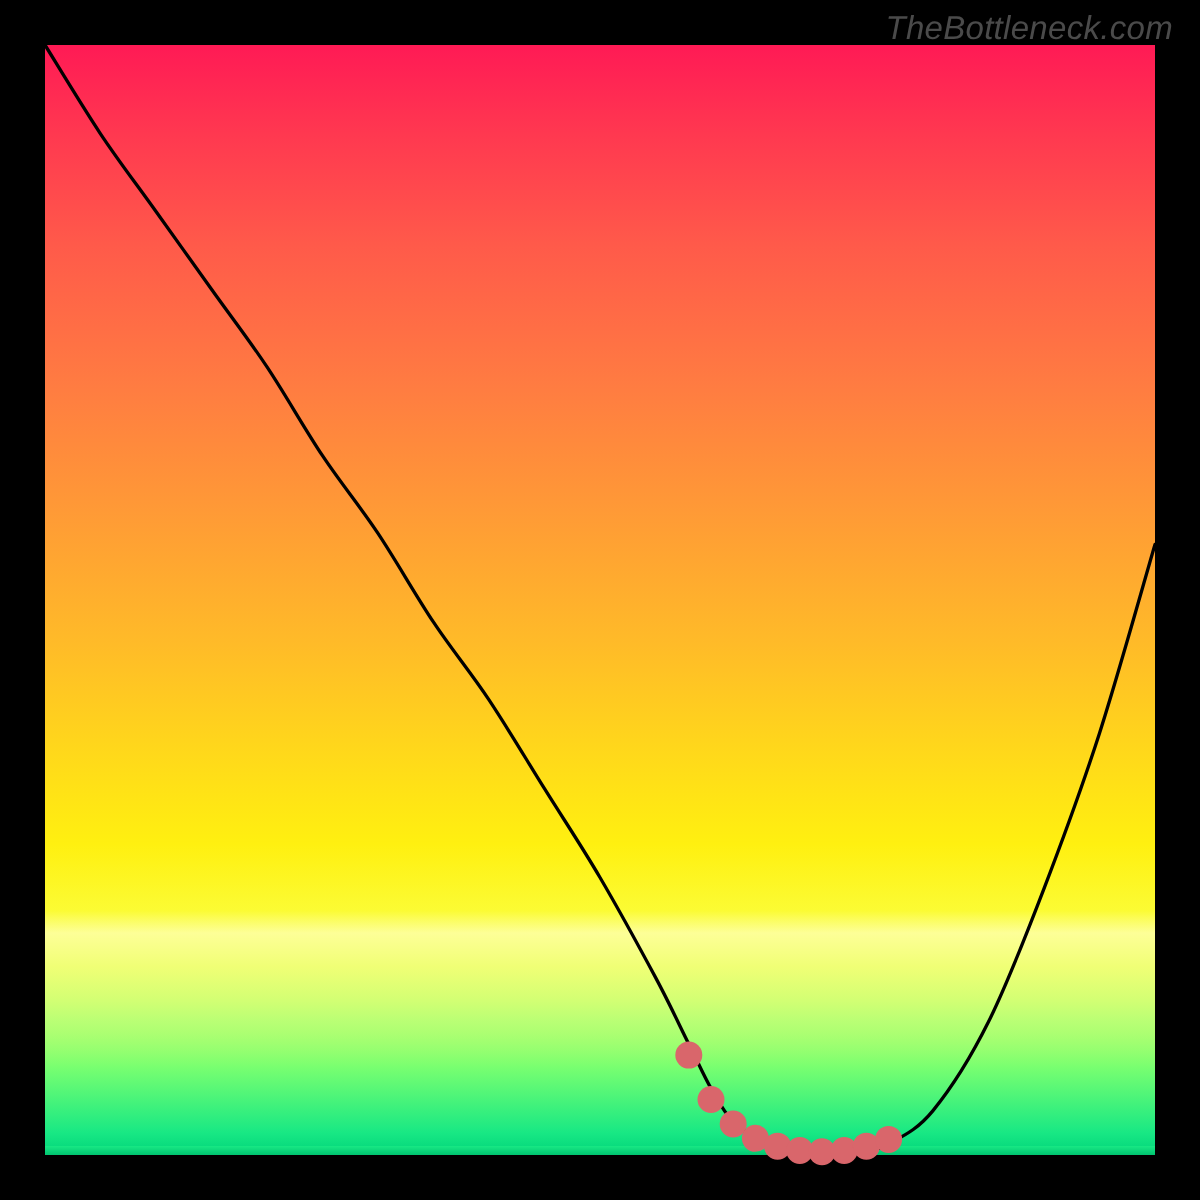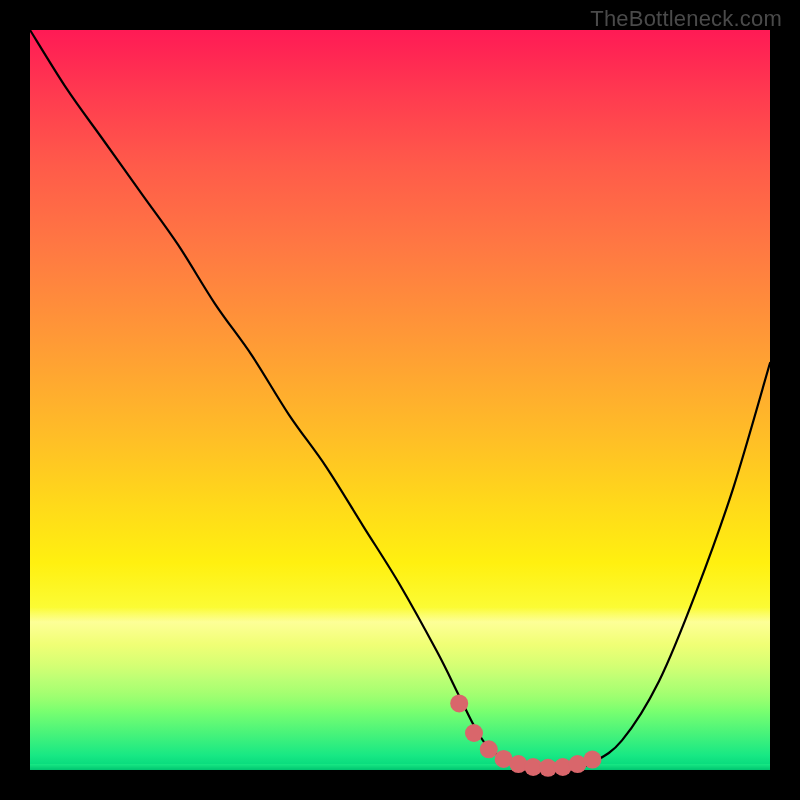--- a/index.html
+++ b/index.html
@@ -9,20 +9,21 @@
     height: 800px;
     background: #000;
     overflow: hidden;
     font-family: Arial, Helvetica, sans-serif;
   }
   .stage {
     position: relative;
     width: 800px;
     height: 800px;
     background: #000;
+    font-style: italic;
   }
   .gradient-panel {
     position: absolute;
     left: 30px;
     top: 30px;
     width: 740px;
     height: 740px;
     
     background:
       linear-gradient(to bottom,

